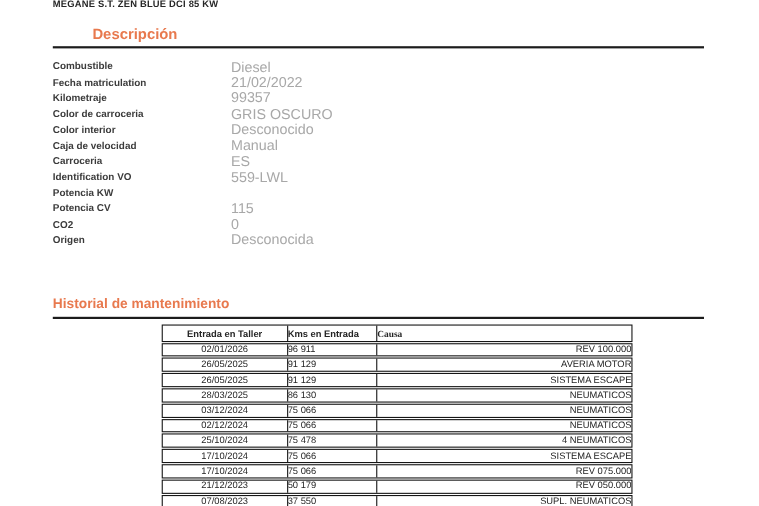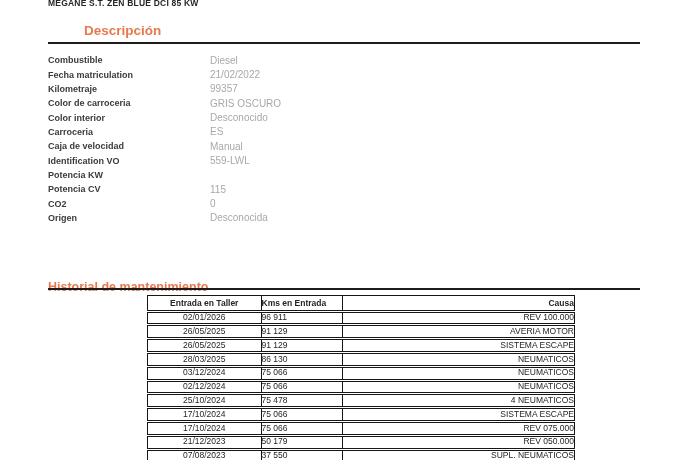--- a/index.html
+++ b/index.html
@@ -25,21 +25,21 @@
     letter-spacing: 0.2px;
     color: #262626;
   }
   .section-heading {
     position: absolute;
     left: 48px;
     font-weight: bold;
     color: #E8794E;
   }
   .heading-desc { top: 23px; font-size: 13.5px; padding-left: 36px; }
-  .heading-hist { top: 280px; font-size: 12.5px; }
+  .heading-hist { top: 269px; font-size: 12.5px; }
   .rule {
     position: absolute;
     left: 48px;
     width: 597px;
     height: 0;
     border-top: 2px solid #1c1c1c;
   }
   .rule-desc { top: 42px; }
   .rule-hist { top: 288px; }
   .fields {
@@ -54,21 +54,21 @@
     align-items: center;
   }
   .flabel {
     width: 162px;
     flex: 0 0 162px;
     font-size: 9px;
     font-weight: bold;
     color: #3b3b3b;
   }
   .fvalue {
-    font-size: 10px;
+    font-size: 13px;
     color: #a8a8a8;
   }
   .mtable {
     position: absolute;
     left: 147px;
     top: 295px;
     width: 428px;
   }
   .t-row {
     display: flex;
@@ -88,21 +88,21 @@
     overflow: hidden;
     color: #242424;
   }
   .t-head .t-cell {
     font-weight: bold;
     line-height: 12.5px;
   }
   .col-0 { flex: 0 0 113.5px; text-align: center; border-right: 1.5px solid #161616; }
   .col-1 { flex: 0 0 81.5px;  text-align: left; border-right: 1.5px solid #161616; }
   .col-2 { flex: 1 1 auto;    text-align: right; padding-left: 7px; }
-  .t-head .col-2 { text-align: right; padding-left: 0; }
+  .t-head .col-2 { text-align: left; padding-left: 0; font-family: Liberation Serif, serif; }
 </style>
 </head>
 <body>
 
 <div class="page">
 
   <div class="vehicle-title">MEGANE S.T. ZEN BLUE DCI 85 KW</div>
 
   <div class="section-heading heading-desc">Descripción</div>
   <div class="rule rule-desc"></div>
@@ -122,26 +122,26 @@
       </div>
       <div class="field-row">
         <div class="flabel">Color de carroceria</div>
         <div class="fvalue">GRIS OSCURO</div>
       </div>
       <div class="field-row">
         <div class="flabel">Color interior</div>
         <div class="fvalue">Desconocido</div>
       </div>
       <div class="field-row">
+        <div class="flabel">Caja de velocidad</div>
+        <div class="fvalue">Manual</div>
+      </div>
+      <div class="field-row">
         <div class="flabel">Carroceria</div>
         <div class="fvalue">ES</div>
-      </div>
-      <div class="field-row">
-        <div class="flabel">Caja de velocidad</div>
-        <div class="fvalue">Manual</div>
       </div>
       <div class="field-row">
         <div class="flabel">Identification VO</div>
         <div class="fvalue">559-LWL</div>
       </div>
       <div class="field-row">
         <div class="flabel">Potencia KW</div>
         <div class="fvalue"></div>
       </div>
       <div class="field-row">

